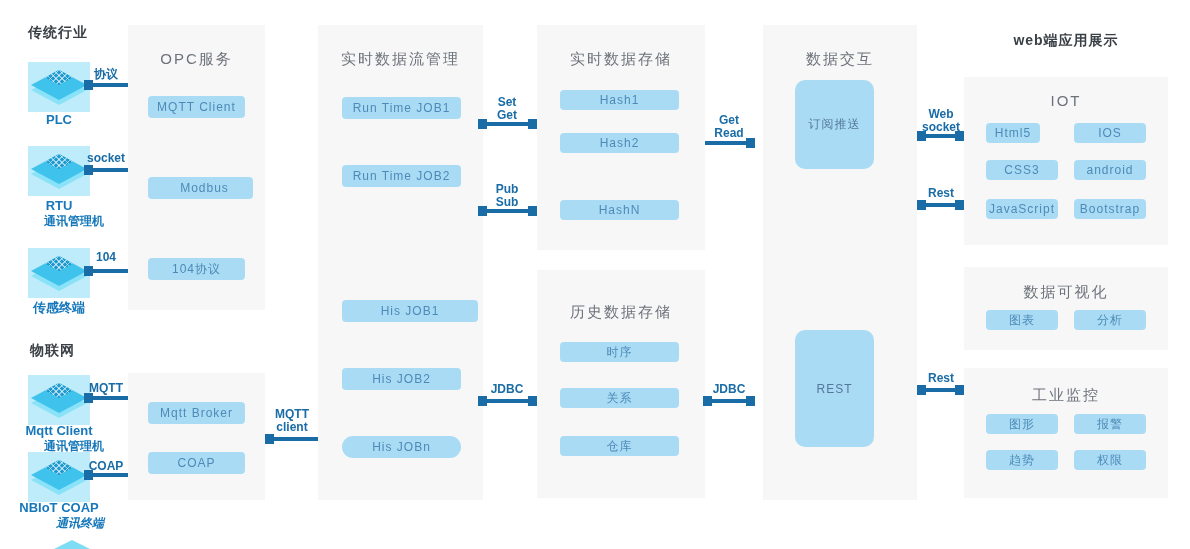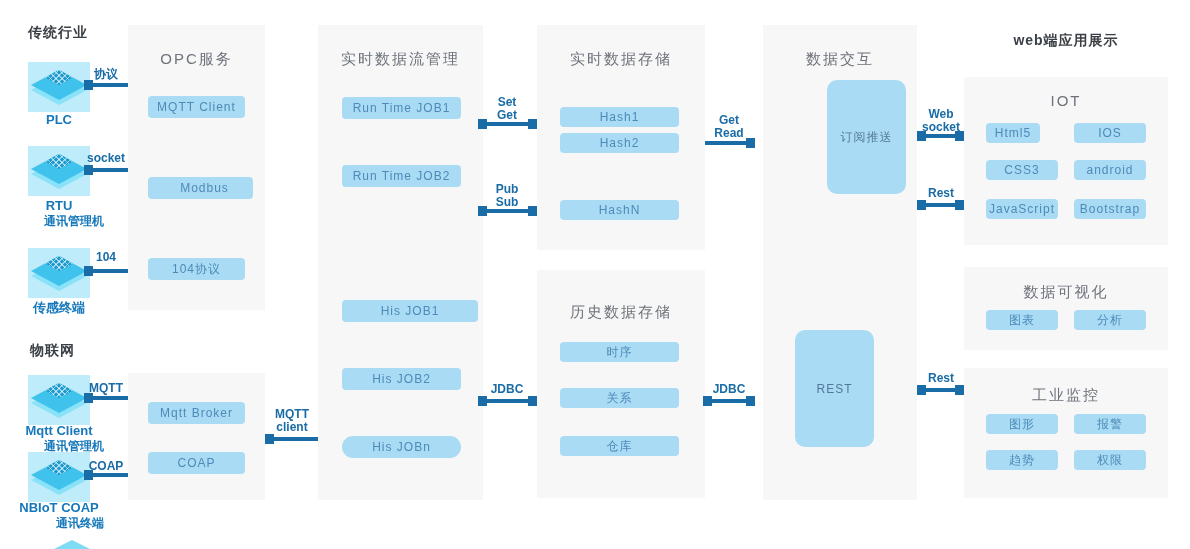--- a/index.html
+++ b/index.html
@@ -66,21 +66,21 @@
     </div>
   <div class="dev-label" style="left:14px;top:423px;">Mqtt Client</div>
   <div class="dev-sub" style="left:14px;top:438px;">通讯管理机</div>
 
   <div class="chip" style="left:28px;top:452px;">
       <div class="dia m"></div>
       <div class="dia b"></div>
       <div class="dia t"></div>
     </div>
   <div class="dev-label" style="left:14px;top:500px;">NBIoT COAP</div>
-  <div class="dev-sub" style="left:14px;top:515px;">通讯终端</div>
+  <div class="dev-sub" style="left:14px;top:515px;font-style:italic;">通讯终端</div>
 
   <div class="sliver" style="left:50px;top:540px;width:44px;height:22px;"></div>
 
   <div class="panel" style="left:128px;top:25px;width:137px;height:285px;"></div>
   <div class="ptitle" style="left:128px;top:50px;width:137px;">OPC服务</div>
   <div class="btn" style="left:148px;top:96px;width:97px;height:22px;">MQTT Client</div>
   <div class="btn" style="left:148px;top:177px;width:97px;height:22px;padding-left:8px;">Modbus</div>
   <div class="btn" style="left:148px;top:258px;width:97px;height:22px;">104协议</div>
 
   <div class="panel" style="left:128px;top:373px;width:137px;height:127px;"></div>
@@ -90,33 +90,33 @@
   <div class="panel" style="left:318px;top:25px;width:165px;height:475px;"></div>
   <div class="ptitle" style="left:318px;top:50px;width:165px;">实时数据流管理</div>
   <div class="btn" style="left:342px;top:97px;width:119px;height:22px;">Run Time JOB1</div>
   <div class="btn" style="left:342px;top:165px;width:119px;height:22px;">Run Time JOB2</div>
   <div class="btn" style="left:342px;top:300px;width:136px;height:22px;">His JOB1</div>
   <div class="btn" style="left:342px;top:368px;width:119px;height:22px;">His JOB2</div>
   <div class="btn" style="left:342px;top:436px;width:119px;height:22px;border-radius:11px;">His JOBn</div>
 
   <div class="panel" style="left:537px;top:25px;width:168px;height:225px;"></div>
   <div class="ptitle" style="left:537px;top:50px;width:168px;">实时数据存储</div>
-  <div class="btn" style="left:560px;top:90px;width:119px;height:20px;margin-top:17px;">Hash1</div>
+  <div class="btn" style="left:560px;top:90px;width:119px;height:20px;">Hash1</div>
   <div class="btn" style="left:560px;top:133px;width:119px;height:20px;">Hash2</div>
   <div class="btn" style="left:560px;top:200px;width:119px;height:20px;">HashN</div>
 
   <div class="panel" style="left:537px;top:270px;width:168px;height:228px;"></div>
   <div class="ptitle" style="left:537px;top:303px;width:168px;">历史数据存储</div>
   <div class="btn" style="left:560px;top:342px;width:119px;height:20px;">时序</div>
   <div class="btn" style="left:560px;top:388px;width:119px;height:20px;">关系</div>
   <div class="btn" style="left:560px;top:436px;width:119px;height:20px;">仓库</div>
 
   <div class="panel" style="left:763px;top:25px;width:154px;height:475px;"></div>
   <div class="ptitle" style="left:763px;top:50px;width:154px;">数据交互</div>
-  <div class="bigbox" style="left:795px;top:80px;width:79px;height:114px;margin-left:32px;">订阅推送</div>
+  <div class="bigbox" style="left:795px;top:80px;width:79px;height:89px;">订阅推送</div>
   <div class="bigbox" style="left:795px;top:330px;width:79px;height:117px;">REST</div>
 
   <div class="panel" style="left:964px;top:77px;width:204px;height:168px;"></div>
   <div class="ptitle" style="left:964px;top:92px;width:204px;">IOT</div>
   <div class="btn" style="left:986px;top:123px;width:54px;height:20px;">Html5</div>
   <div class="btn" style="left:1074px;top:123px;width:72px;height:20px;">IOS</div>
   <div class="btn" style="left:986px;top:160px;width:72px;height:20px;">CSS3</div>
   <div class="btn" style="left:1074px;top:160px;width:72px;height:20px;">android</div>
   <div class="btn" style="left:986px;top:199px;width:72px;height:20px;">JavaScript</div>
   <div class="btn" style="left:1074px;top:199px;width:72px;height:20px;">Bootstrap</div>

